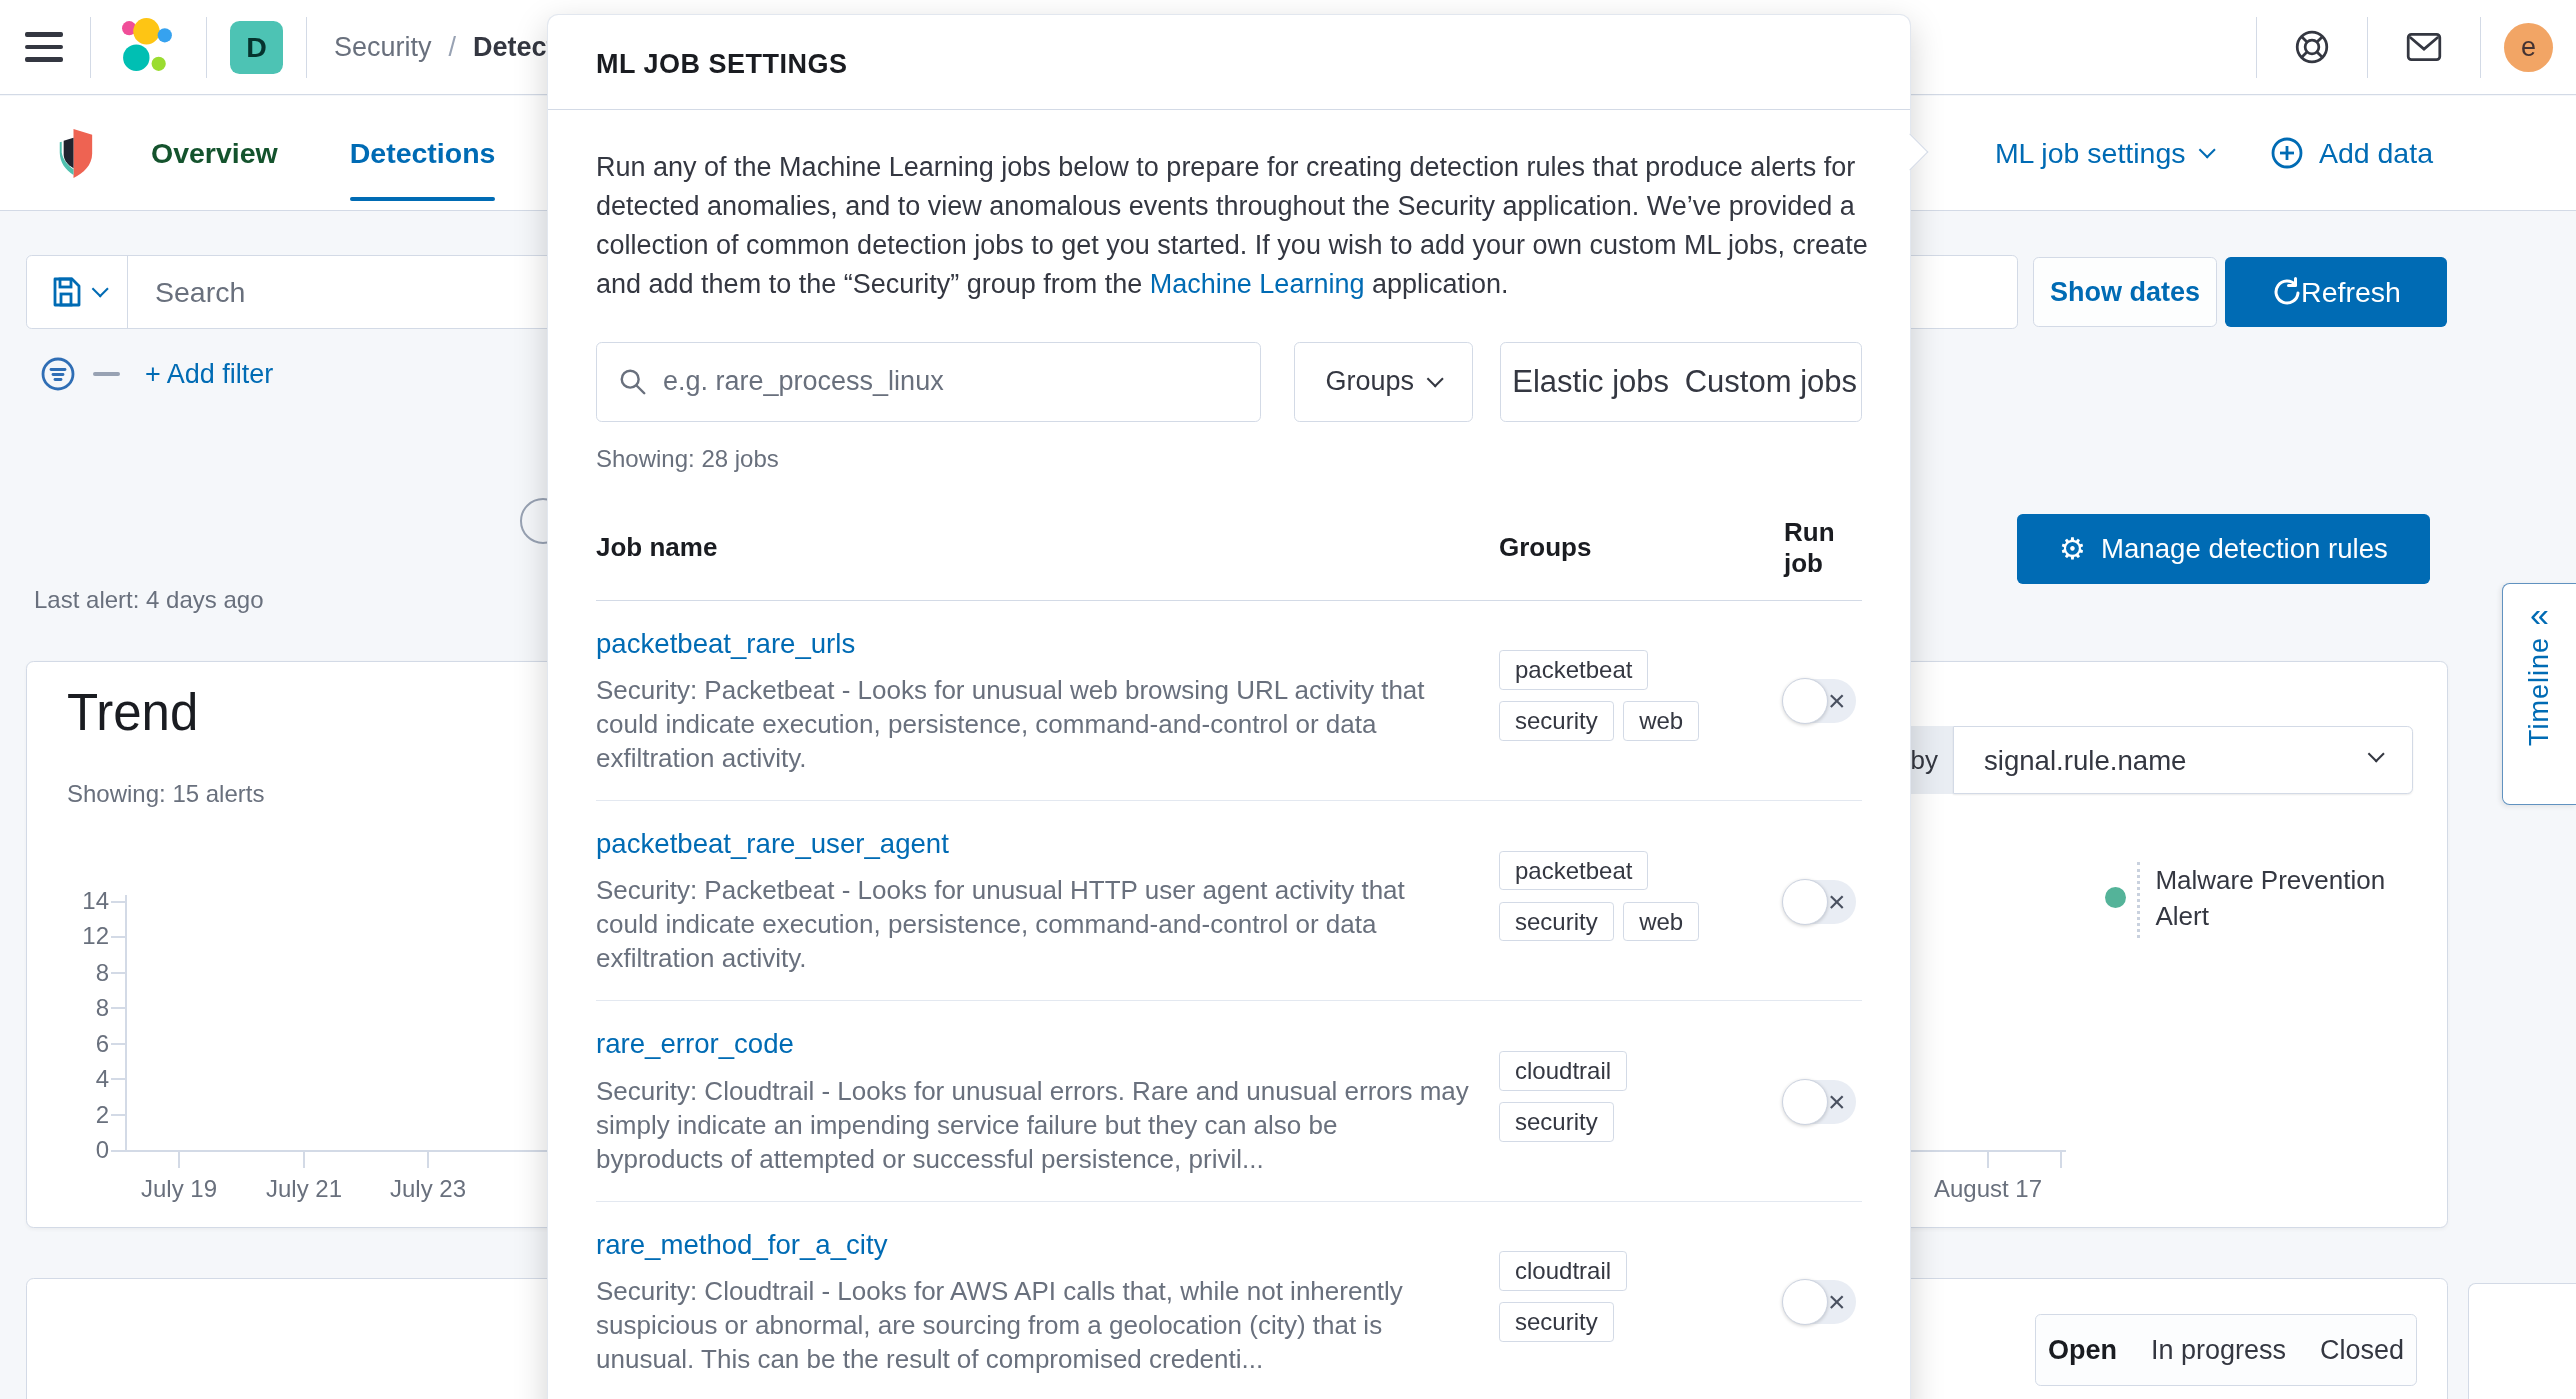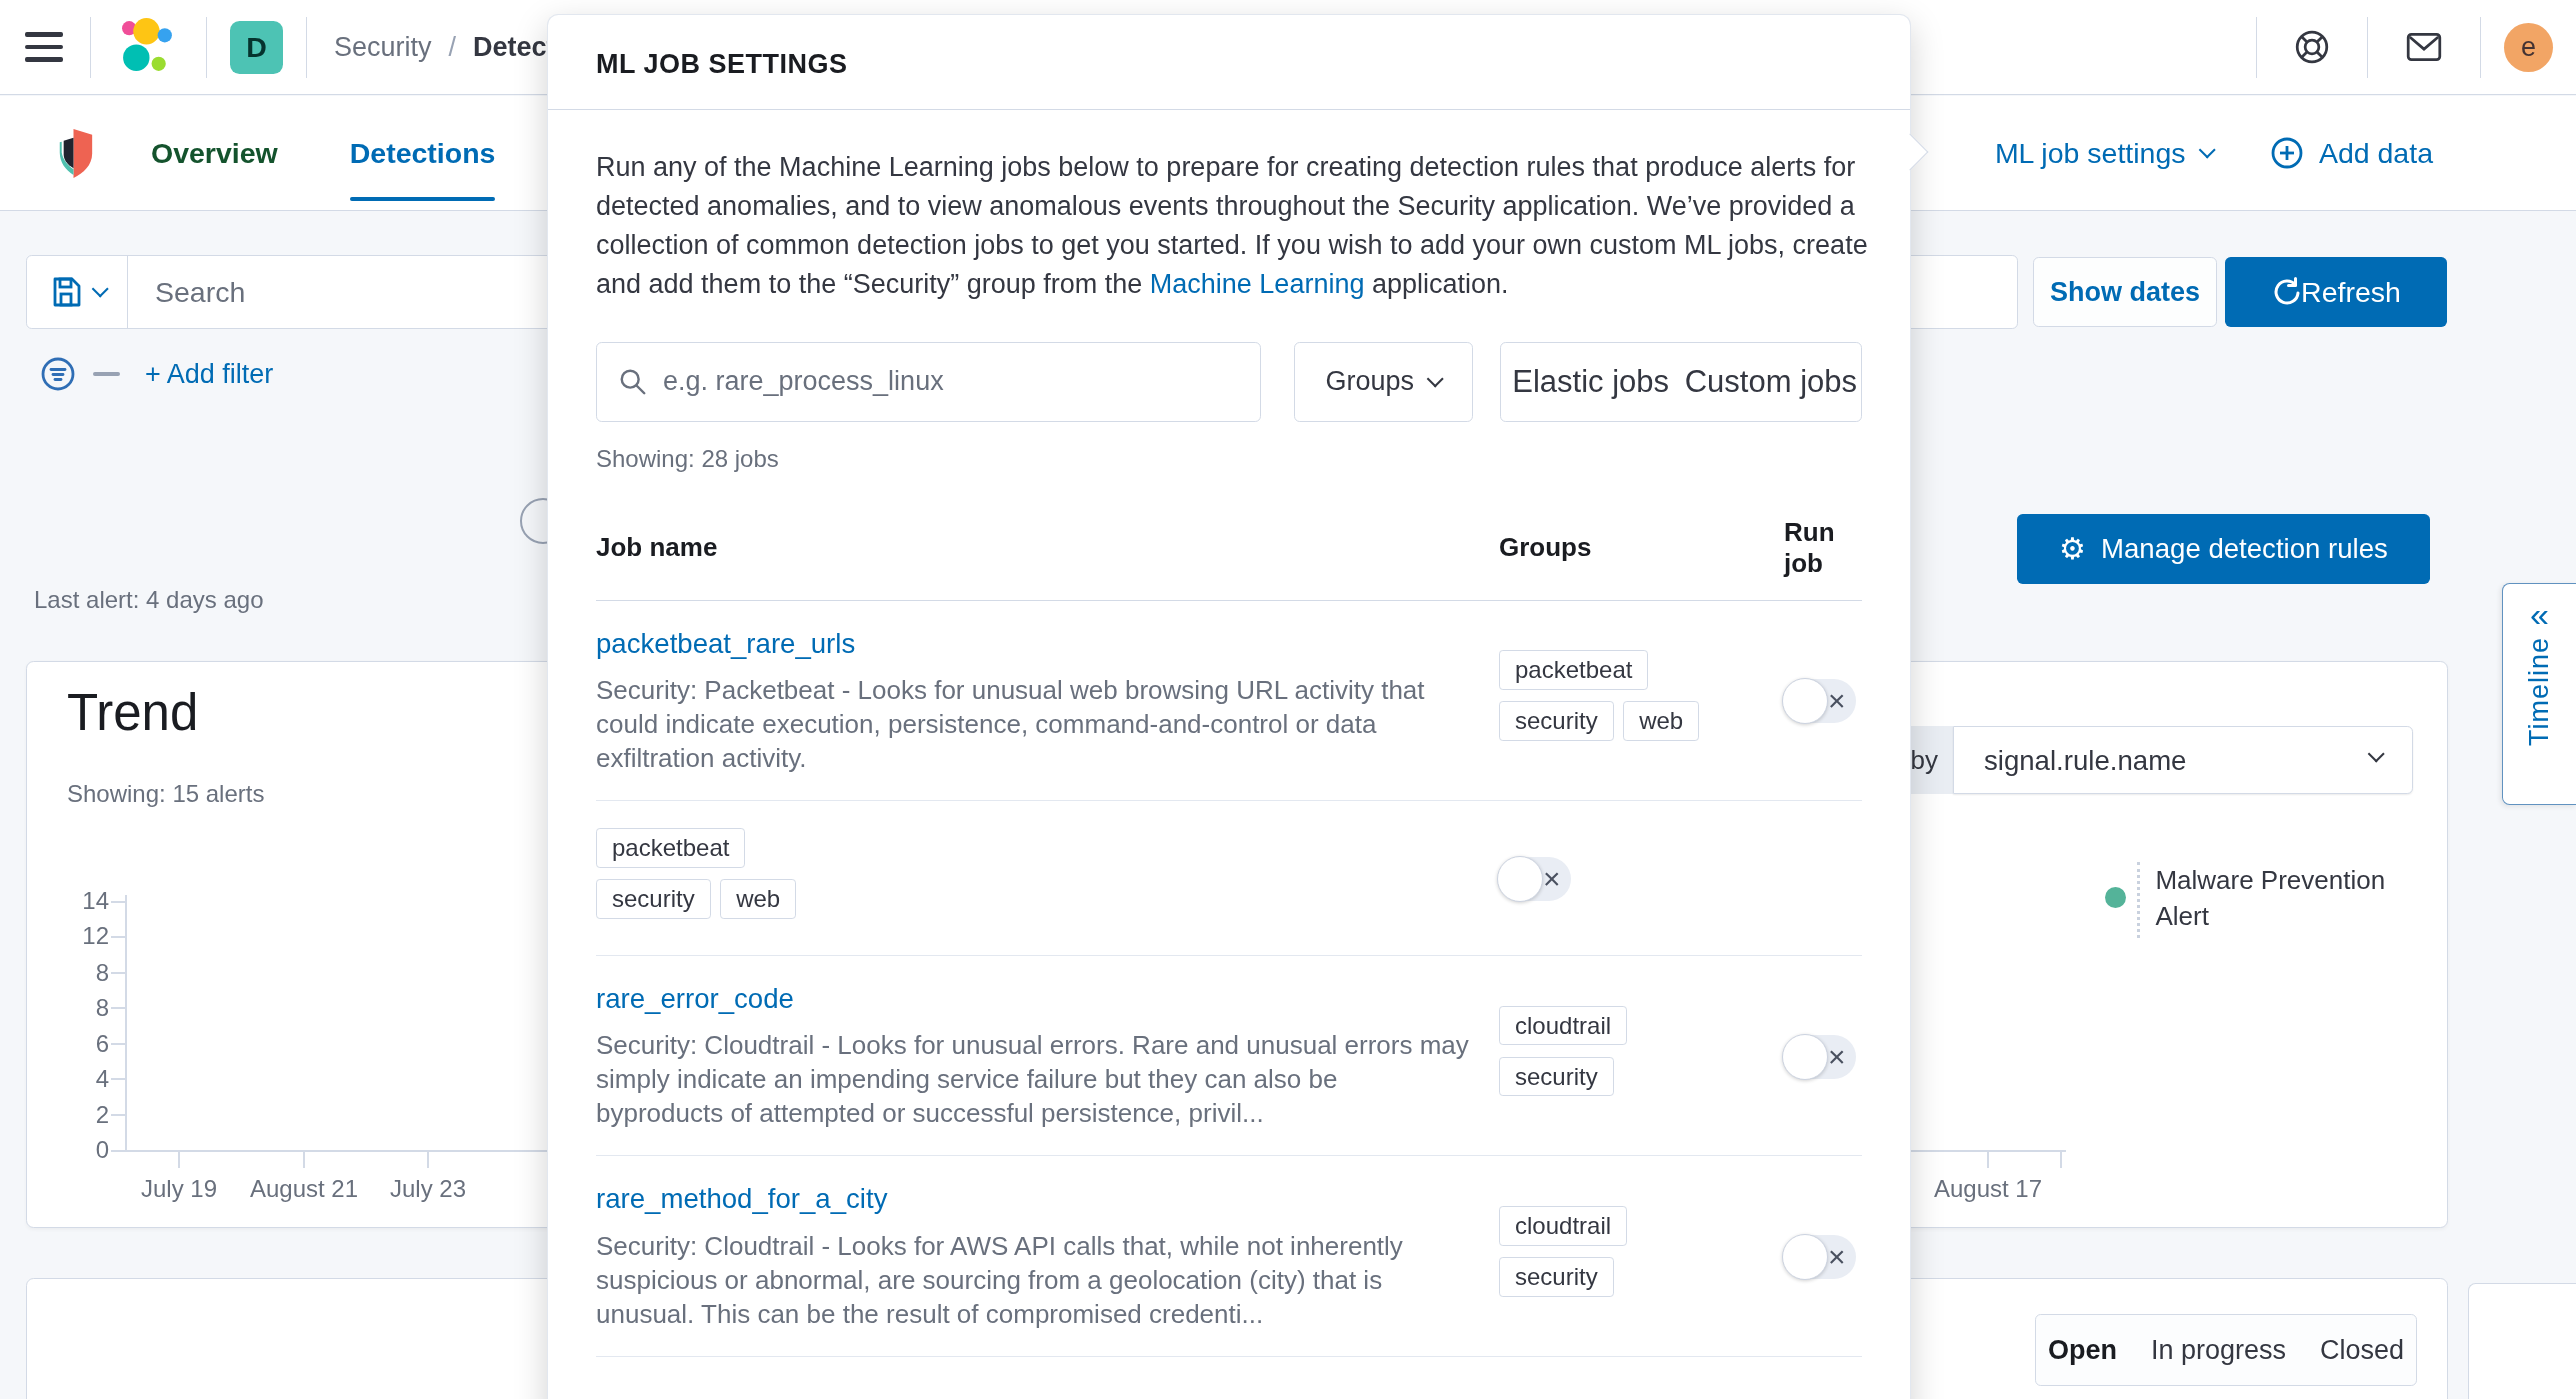--- a/index.html
+++ b/index.html
@@ -300,21 +300,21 @@
 
     <div class="axis-y"></div>
     <div class="axis-x"></div>
 
     <div class="xtickmark" style="left:151px"></div>
     <div class="xtickmark" style="left:276px"></div>
     <div class="xtickmark" style="left:400px"></div>
     <div class="xtickmark" style="left:1960px"></div>
     <div class="xtickmark" style="left:2033px"></div>
     <span class="xtick" style="left:71px">July 19</span>
-    <span class="xtick" style="left:196px">August 21</span>
+    <span class="xtick" style="left:196px">July 21</span>
     <span class="xtick" style="left:320px">July 23</span>
     <span class="xtick" style="left:1880px">August 17</span>
 
     <div class="legend">
       <div class="legend-dot"></div>
       <div class="legend-handle"></div>
       <div class="legend-label">Malware Prevention Alert</div>
     </div>
   </section>
 
@@ -376,20 +376,24 @@
           <span class="badge">security</span><span class="badge">web</span>
         </div>
         <div class="toggle">
           <span class="xmark">×</span>
           <span class="knob"></span>
         </div>
       </div>
 
       <div class="job-grid job-row">
         <div>
+          <div class="job-name">packetbeat_rare_user_agent</div>
+          <div class="job-desc">Security: Packetbeat - Looks for unusual HTTP user agent activity that could indicate execution, persistence, command-and-control or data exfiltration activity.</div>
+        </div>
+        <div>
           <span class="badge">packetbeat</span><br>
           <span class="badge">security</span><span class="badge">web</span>
         </div>
         <div class="toggle">
           <span class="xmark">×</span>
           <span class="knob"></span>
         </div>
       </div>
 
       <div class="job-grid job-row">

